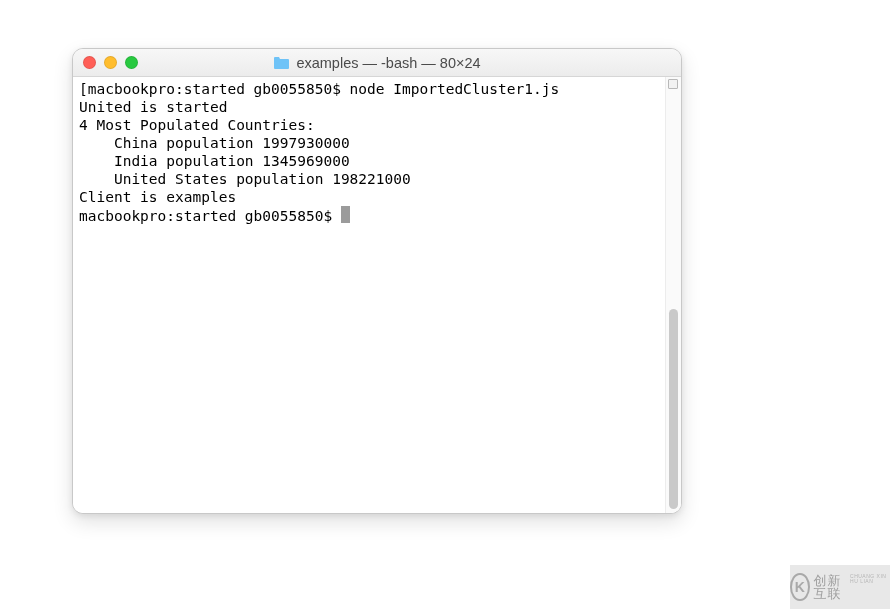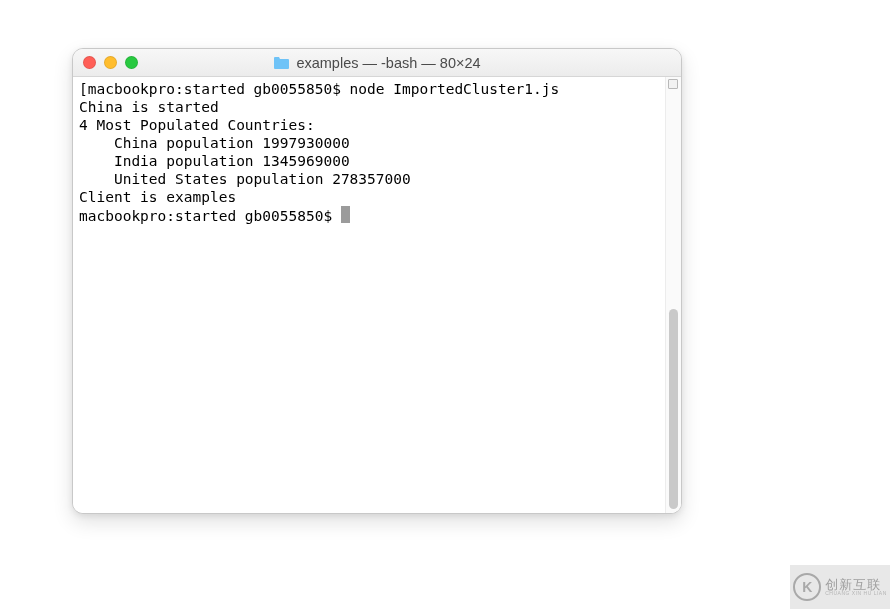--- a/index.html
+++ b/index.html
@@ -141,21 +141,21 @@
       display: flex;
       align-items: center;
       justify-content: center;
       color: #a9a9a9;
       font-weight: bold;
       font-size: 14px;
       font-family: sans-serif;
     }
     .wm-text {
       display: flex;
-      flex-direction: column;
+      flex-direction: row;
       line-height: 1;
     }
     .wm-main {
       font-size: 13px;
       color: #9e9e9e;
       font-weight: 500;
       letter-spacing: 1px;
     }
     .wm-sub {
       font-size: 5px;
@@ -177,25 +177,25 @@
       <span class="folder-icon">
         <svg viewBox="0 0 17 13" width="17" height="13">
           <path d="M1 3 L1 12 Q1 13 2 13 L15 13 Q16 13 16 12 L16 4 Q16 3 15 3 L7 3 L6 1 L2 1 Q1 1 1 2 Z" fill="#6fc3f7"></path>
         </svg>
       </span>
       <span>examples — -bash — 80×24</span>
     </div>
   </div>
   <div class="terminal-body">
     <div class="terminal-content"><span>[macbookpro:started gb0055850$ node ImportedCluster1.js</span>
-<span>China is started</span>
+<span>United is started</span>
 <span>4 Most Populated Countries:</span>
 <span>    China population 1997930000</span>
 <span>    India population 1345969000</span>
-<span>    United States population 278357000</span>
+<span>    United States population 198221000</span>
 <span>Client is examples</span>
 <span>macbookpro:started gb0055850$ </span><span class="cursor-block"></span></div>
     <div class="scrollbar-track">
       <div class="scroll-box"></div>
       <div class="scroll-thumb"></div>
     </div>
   </div>
 </div>
 
 <div class="watermark">

